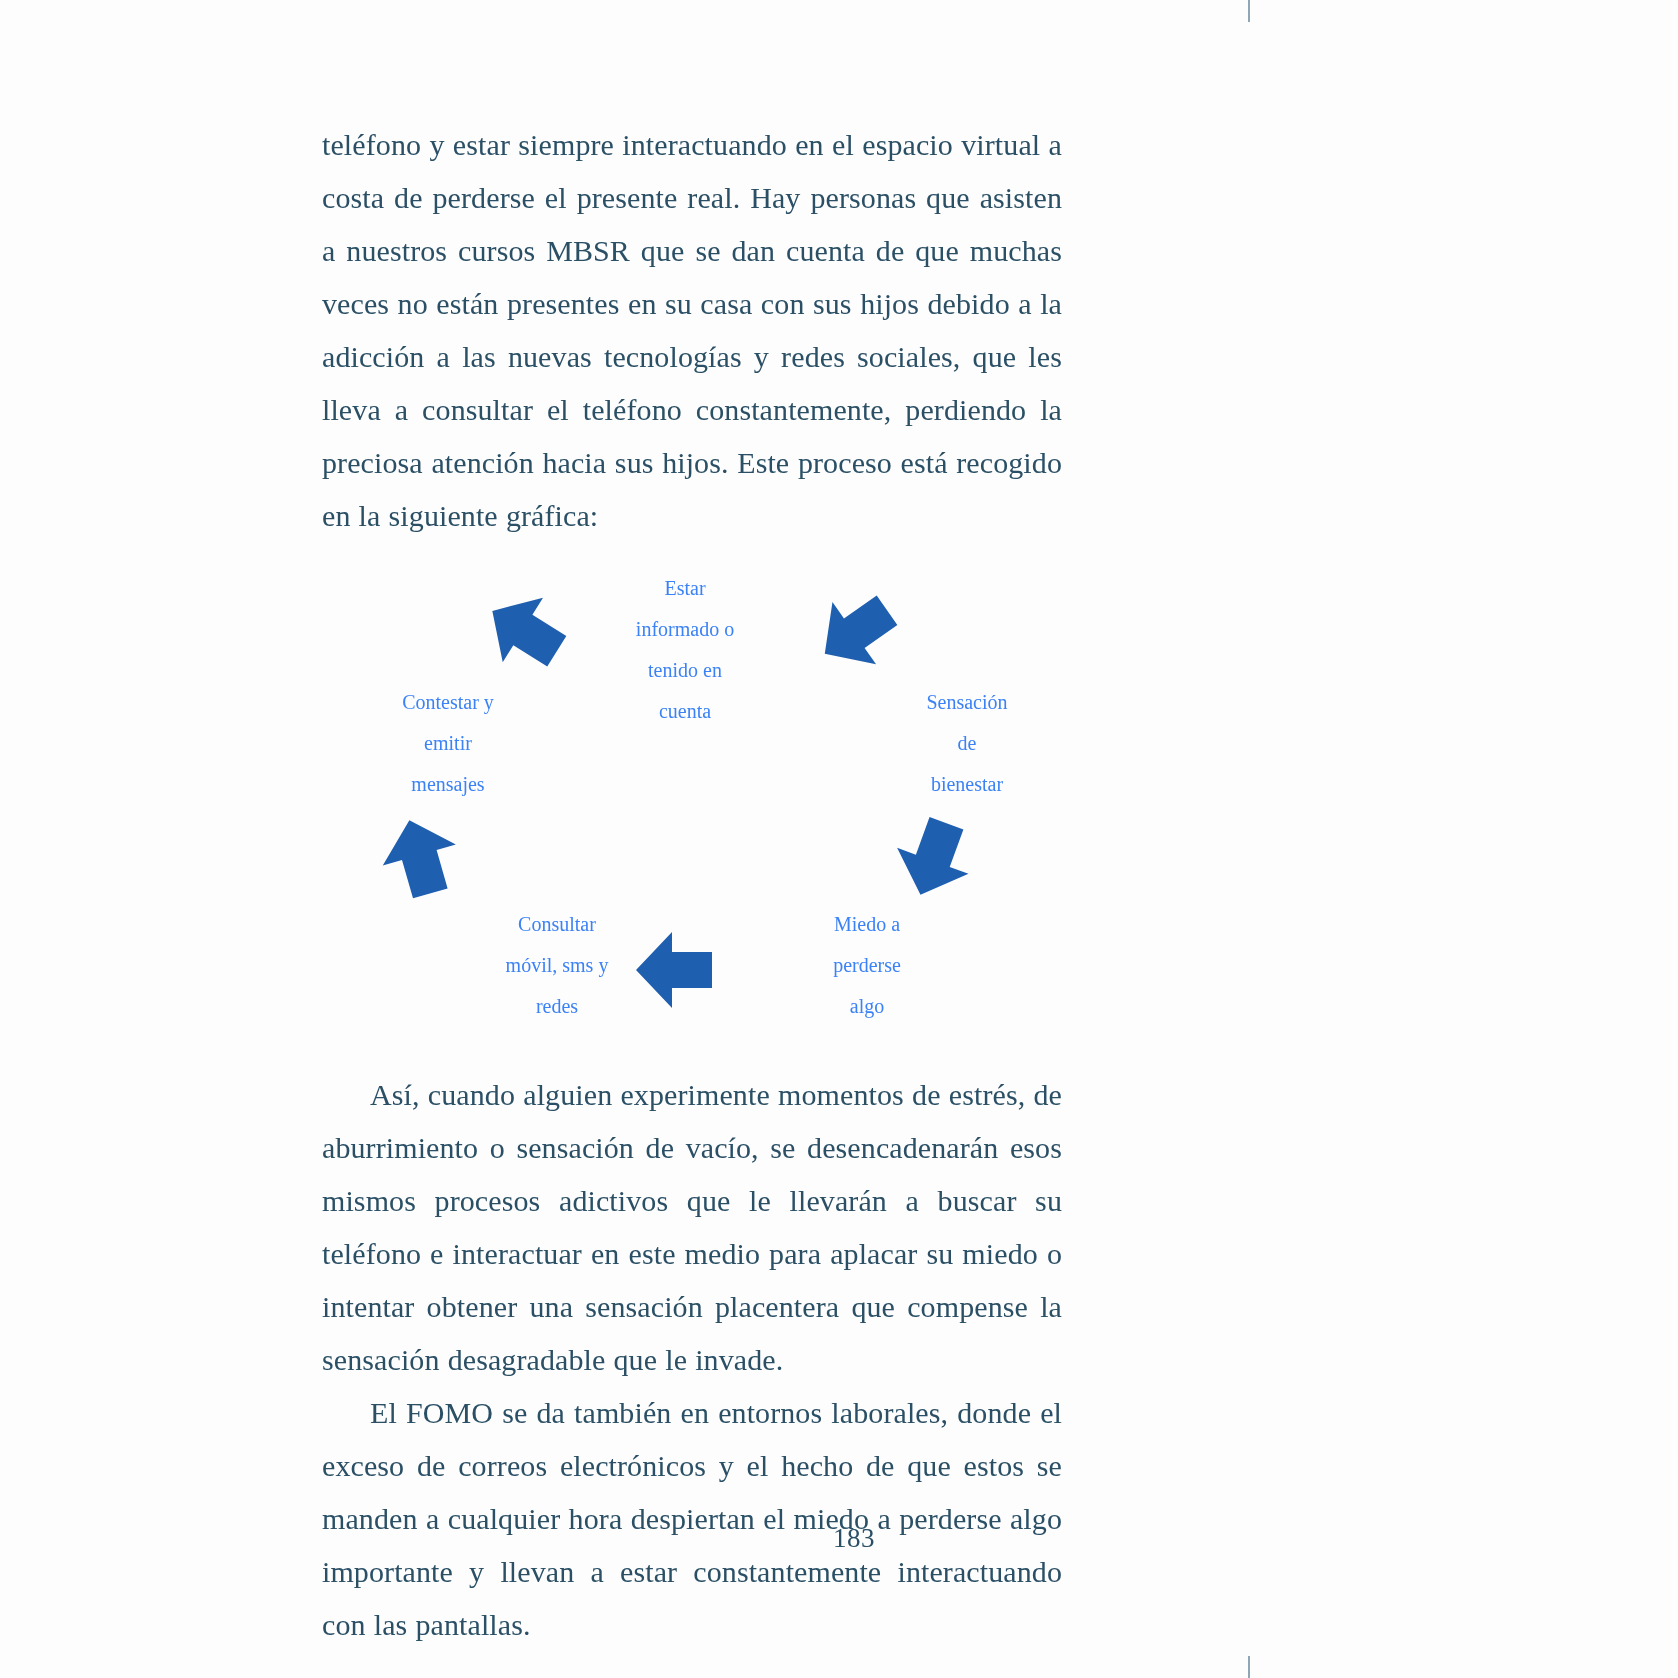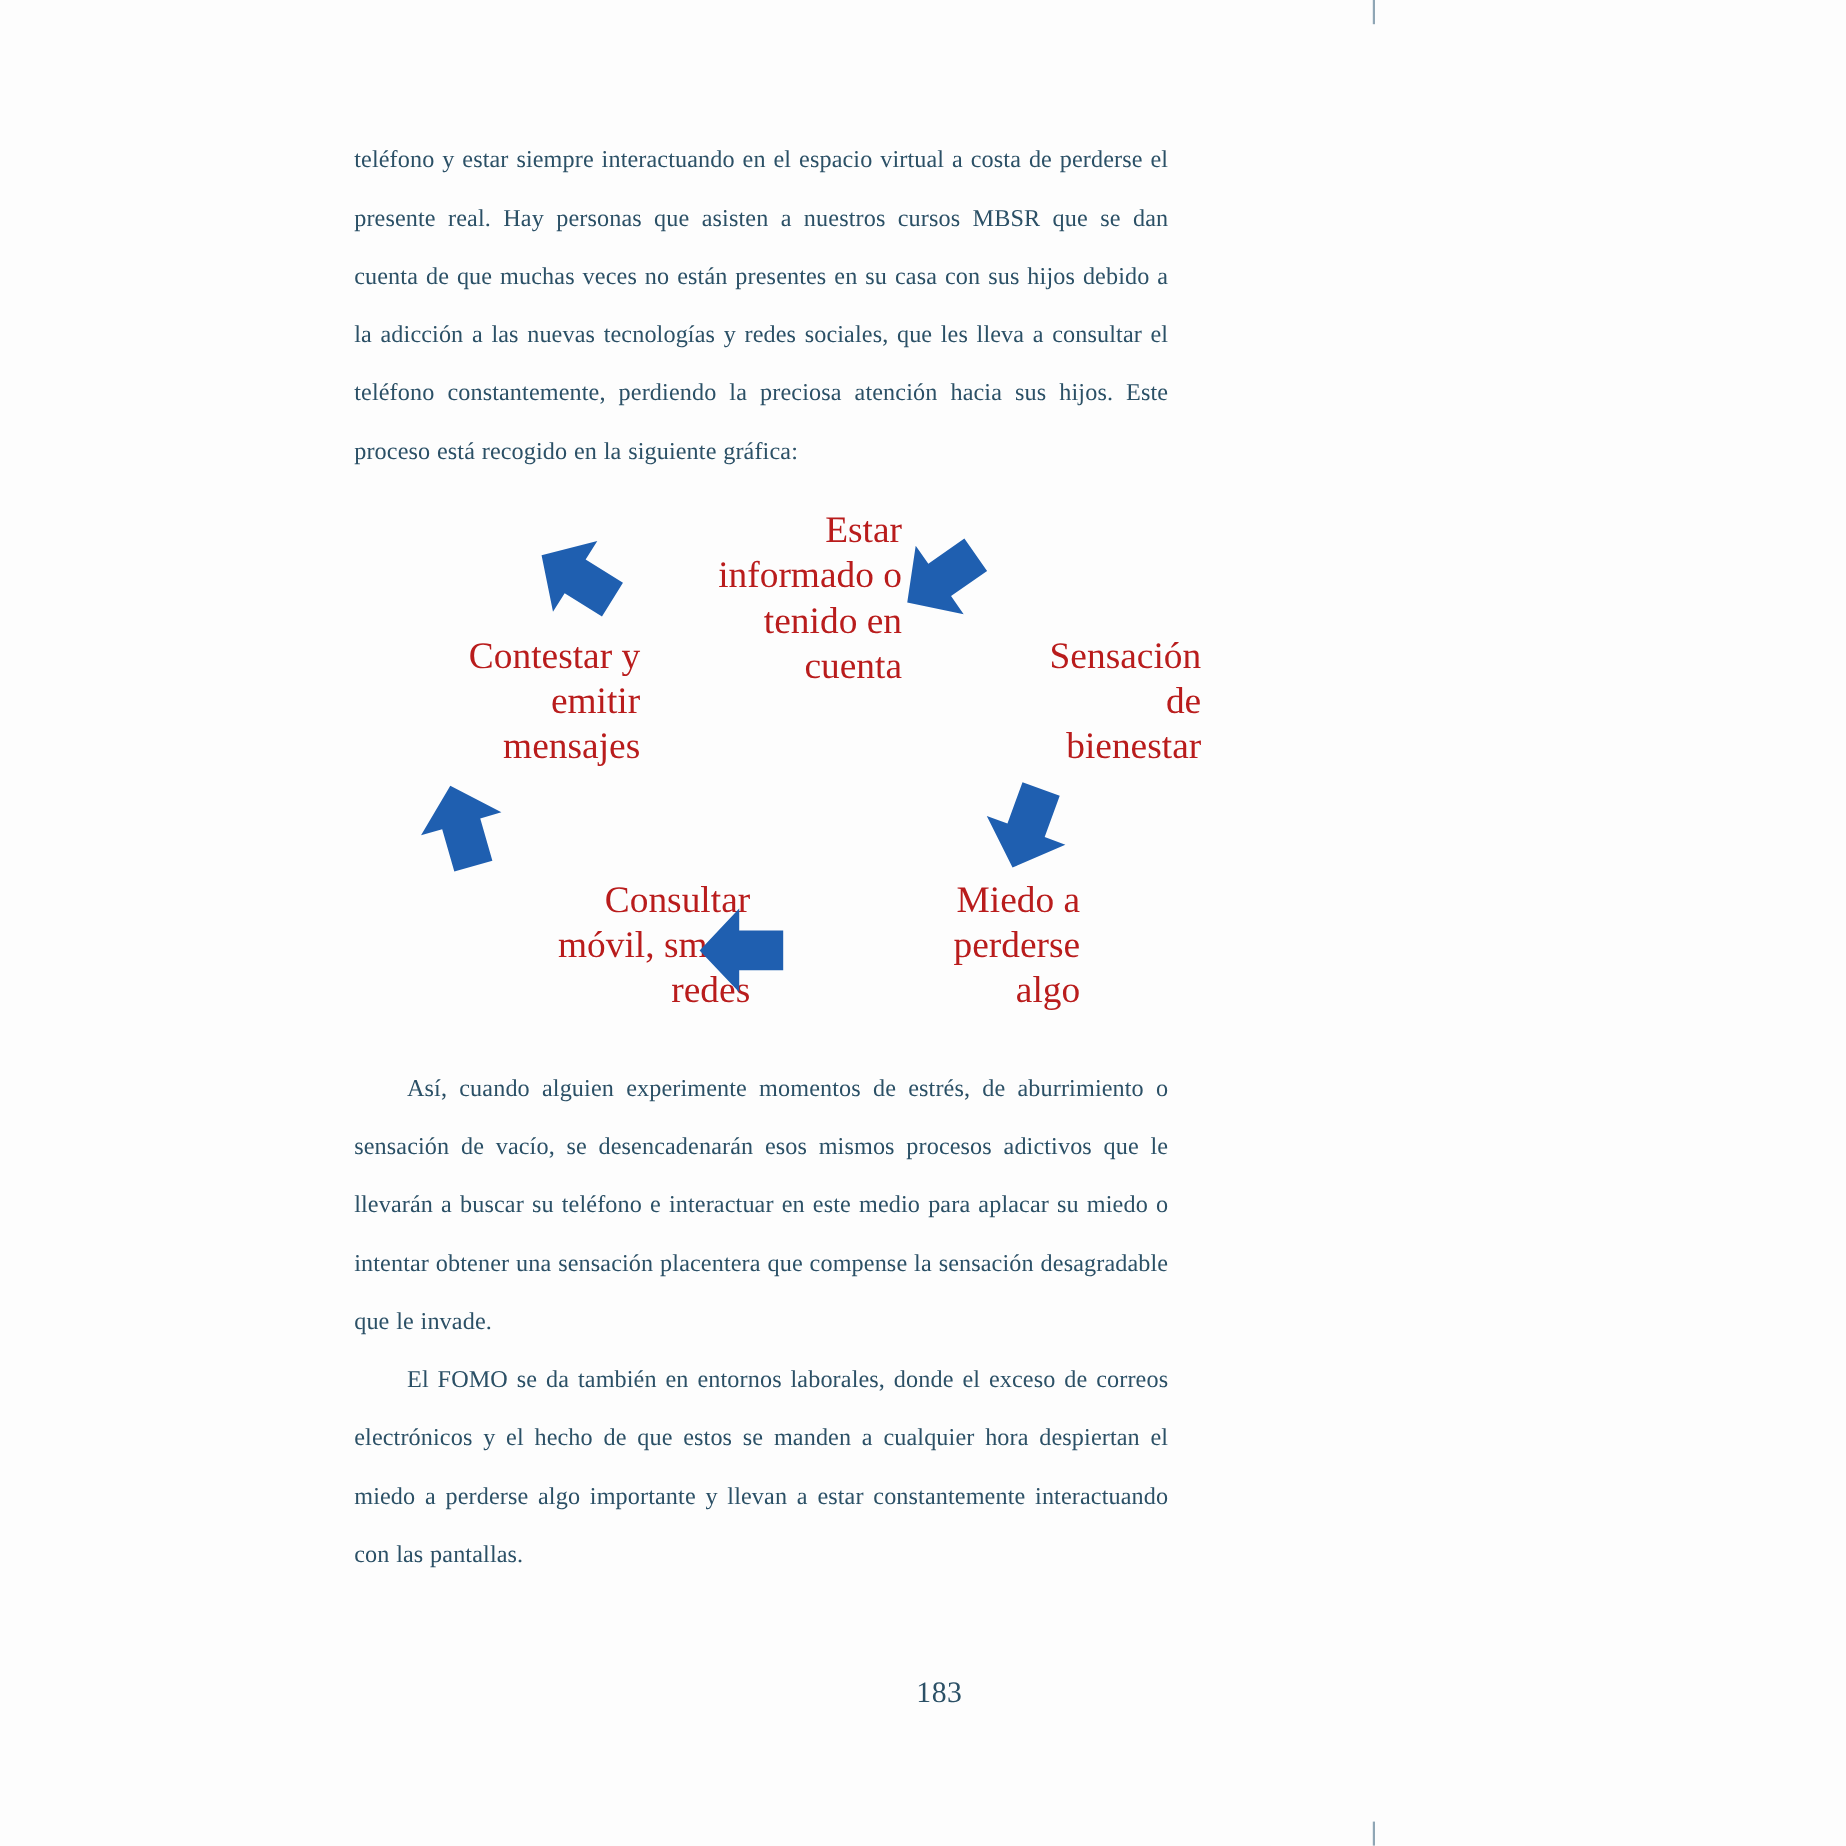--- a/index.html
+++ b/index.html
@@ -44,21 +44,21 @@
 
   .content {
     position: absolute;
     left: 322px;
     top: 118px;
     width: 740px;
   }
 
   p.body {
     margin: 0;
-    font-size: 22px;
+    font-size: 30px;
     line-height: 53px;
     text-align: justify;
     text-justify: inter-word;
     letter-spacing: 0.1px;
     color: #2b5066;
     word-spacing: 0.5px;
   }
   p.body.indent {
     text-indent: 48px;
   }
@@ -68,24 +68,24 @@
 
   
   .diagram {
     position: relative;
     width: 740px;
     height: 490px;
     margin: 22px 0 14px 0;
   }
   .node {
     position: absolute;
-    text-align: right;
-    font-size: 34px;
+    text-align: center;
+    font-size: 20px;
     line-height: 41px;
-    color: #b91c1c;
+    color: #3b82f6;
     white-space: pre-line;
   }
   .node-top     { left: 228px; top: 4px;   width: 270px; }
   .node-right   { left: 520px; top: 118px; width: 250px; }
   .node-bottom-right { left: 430px; top: 340px; width: 230px; }
   .node-bottom-left  { left: 110px; top: 340px; width: 250px; }
   .node-left    { left: -8px;  top: 118px; width: 268px; }
 
   .arrow {
     position: absolute;

